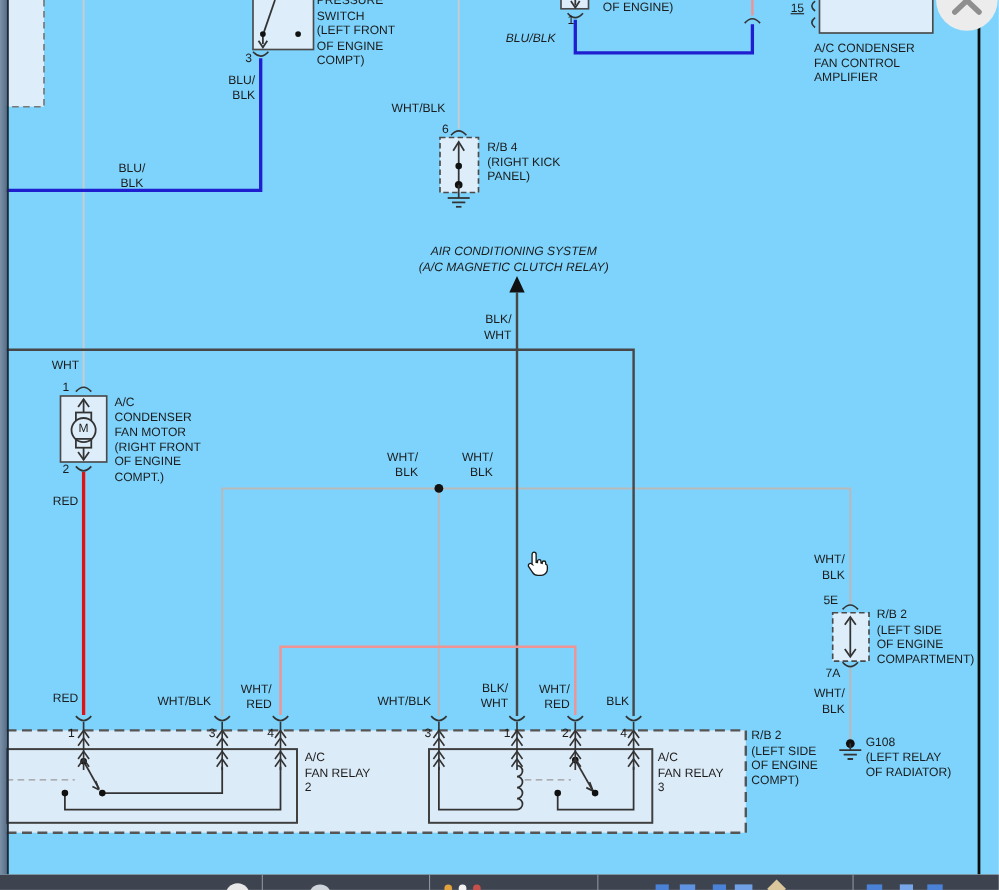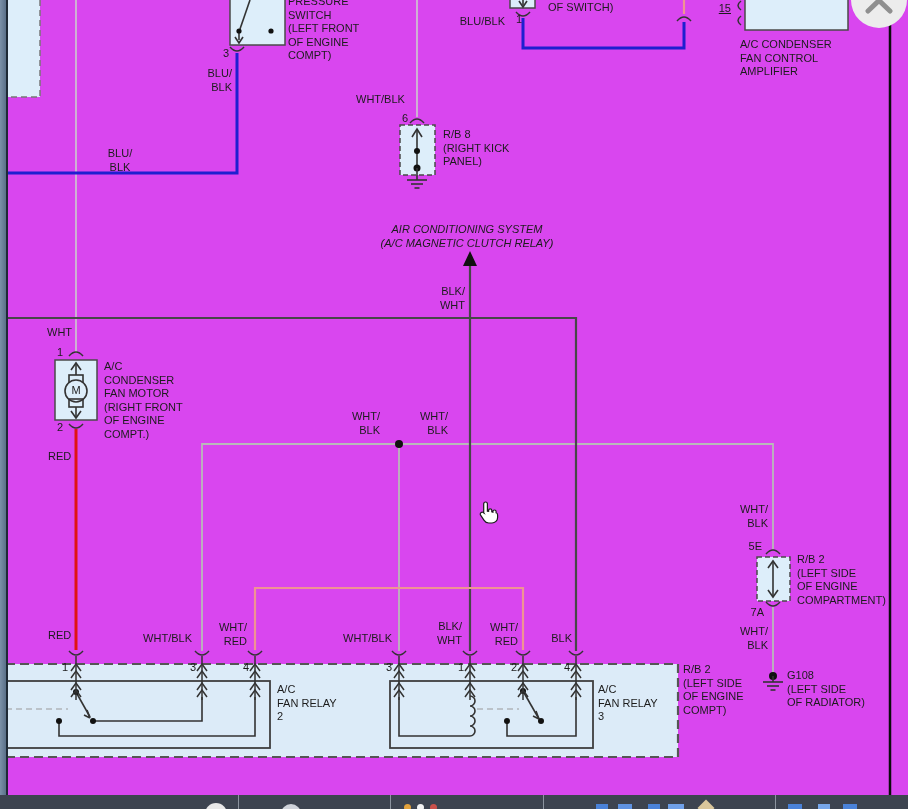--- a/index.html
+++ b/index.html
@@ -1,19 +1,19 @@
 <!DOCTYPE html>
 <html style="--wire-blue: #1f1fd0; --wire-red: #e01212; --wire-pink: #f09393; --wire-white: #cccccc; --wire-white-black: #b9b9b9; --wire-black: #474747; --component-fill: #ddeefa; --region-fill: #dcebf8; --taskbar-bg: #3d4450; --close-button-bg: #ececec; --close-button-glyph: #8f8f8f;"><head>
 <meta charset="utf-8">
 <style>
   html,body{margin:0;padding:0;}
   body{width:908px;height:809px;overflow:hidden;background:#fff;
        font-family:"Liberation Sans", sans-serif;}
   .screen{position:relative;width:908px;height:809px;background:#fff;}
-  .canvas{position:absolute;left:0;top:0;width:908px;height:795px;background:#d946ef;overflow:hidden;}
+  .canvas{position:absolute;left:0;top:0;width:908px;height:795px;background:#7dd3fc;overflow:hidden;}
   svg{position:absolute;left:0;top:0;}
   .lbl{position:absolute;white-space:pre;font-size:11px;line-height:13.5px;color:#1c1c1c;}
   .lbl.right{transform:translateX(-100%);text-align:right;}
   .lbl.center{transform:translateX(-50%);text-align:center;}
   .sym{fill:none;stroke:#333;stroke-width:1.5;}
   .compfill{fill:var(--component-fill);}
   .box{stroke:#4a4a4a;stroke-width:1.5;}
   .boxdash{stroke:#4a4a4a;stroke-width:1.5;stroke-dasharray:5 3;}
   .inner{fill:none;stroke:#3f3f3f;stroke-width:1.8;}
   .int{fill:none;stroke:#333;stroke-width:1.6;}
@@ -213,33 +213,33 @@
         <path d="M6.5,1 C7.6,1 8.4,1.9 8.4,3 L8.4,10.2 L9.6,10.4 L9.6,9.4 C9.6,8.5 10.3,7.8 11.2,7.8 C12.1,7.8 12.8,8.5 12.8,9.4 L12.8,10.9 L13.9,11.2 L13.9,10.6 C13.9,9.7 14.6,9 15.5,9 C16.4,9 17.1,9.7 17.1,10.6 L17.1,11.8 C18,12.1 18.6,12.9 18.6,13.9 L18.6,16.4 C18.6,19.5 16.1,22 13,22 L9.8,22 C7.9,22 6.1,21 5.1,19.4 L1.6,14.2 C1,13.3 1.3,12.1 2.2,11.5 C3.1,10.9 4.3,11.2 4.9,12.1 L4.7,12 L4.7,3 C4.7,1.9 5.4,1 6.5,1 Z" fill="#fff" stroke="#1a1a1a" stroke-width="1.2"></path>
       </g>
     </svg>
 
     <div id="labels">
         <div class="lbl left" style="left: 288px; top: -5px;">PRESSURE
 SWITCH
 (LEFT FRONT
 OF ENGINE
 COMPT)</div>
-        <div class="lbl left" style="left: 548px; top: 1px;">OF SWITCH)</div>
+        <div class="lbl left" style="left: 548px; top: 1px;">OF ENGINE)</div>
         <div class="lbl right" style="left: 522px; top: 13px;">1</div>
-        <div class="lbl right" style="left: 505px; top: 15px;">BLU/BLK</div>
+        <div class="lbl right" style="left: 505px; top: 29px; font-style: italic;">BLU/BLK</div>
         <div class="lbl right" style="left: 731px; top: 2px; text-decoration: underline;">15</div>
         <div class="lbl left" style="left: 740px; top: 38px;">A/C CONDENSER
 FAN CONTROL
 AMPLIFIER</div>
         <div class="lbl right" style="left: 229px; top: 47px;">3</div>
         <div class="lbl right" style="left: 232px; top: 67px;">BLU/
 BLK</div>
         <div class="lbl left" style="left: 356px; top: 93px;">WHT/BLK</div>
         <div class="lbl right" style="left: 408px; top: 112px;">6</div>
-        <div class="lbl left" style="left: 443px; top: 128px;">R/B 8
+        <div class="lbl left" style="left: 443px; top: 128px;">R/B 4
 (RIGHT KICK
 PANEL)</div>
         <div class="lbl center" style="left: 120px; top: 147px;">BLU/
 BLK</div>
         <div class="lbl center" style="left: 467px; top: 223px; font-style: italic;">AIR CONDITIONING SYSTEM
 (A/C MAGNETIC CLUTCH RELAY)</div>
         <div class="lbl right" style="left: 465px; top: 285px;">BLK/
 WHT</div>
         <div class="lbl left" style="left: 47px; top: 326px;">WHT</div>
         <div class="lbl right" style="left: 63px; top: 346px;">1</div>
@@ -260,21 +260,21 @@
 BLK</div>
         <div class="lbl right" style="left: 762px; top: 540px;">5E</div>
         <div class="lbl left" style="left: 797px; top: 553px;">R/B 2
 (LEFT SIDE
 OF ENGINE
 COMPARTMENT)</div>
         <div class="lbl right" style="left: 764px; top: 606px;">7A</div>
         <div class="lbl right" style="left: 768px; top: 625px;">WHT/
 BLK</div>
         <div class="lbl left" style="left: 787px; top: 669px;">G108
-(LEFT SIDE
+(LEFT RELAY
 OF RADIATOR)</div>
         <div class="lbl left" style="left: 48px; top: 629px;">RED</div>
         <div class="lbl right" style="left: 192px; top: 632px;">WHT/BLK</div>
         <div class="lbl right" style="left: 247px; top: 621px;">WHT/
 RED</div>
         <div class="lbl right" style="left: 392px; top: 632px;">WHT/BLK</div>
         <div class="lbl right" style="left: 462px; top: 620px;">BLK/
 WHT</div>
         <div class="lbl right" style="left: 518px; top: 621px;">WHT/
 RED</div>

